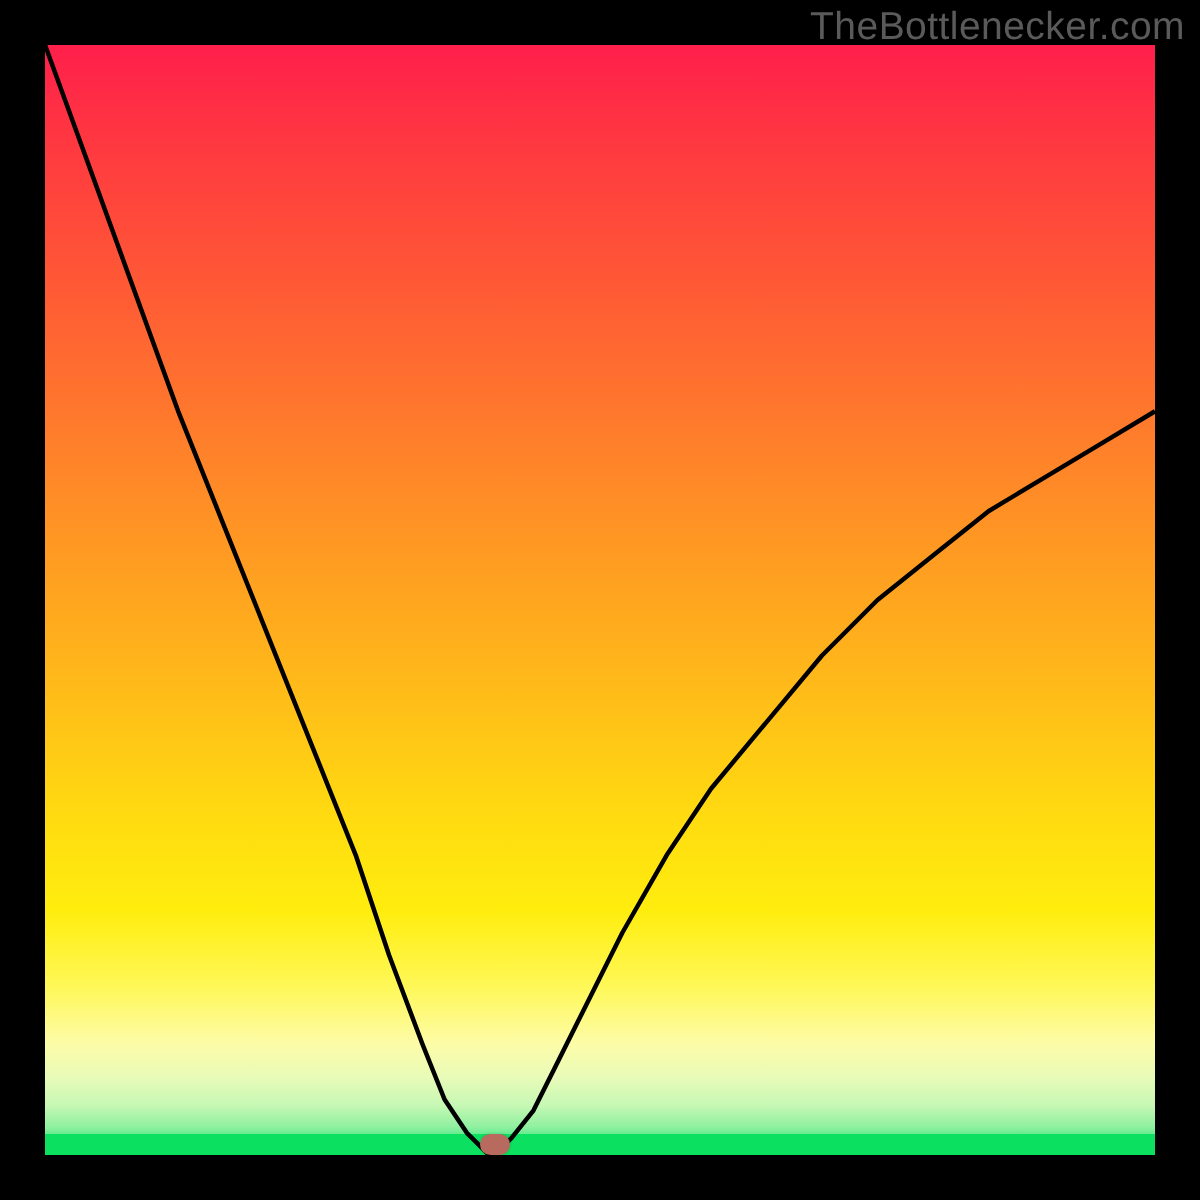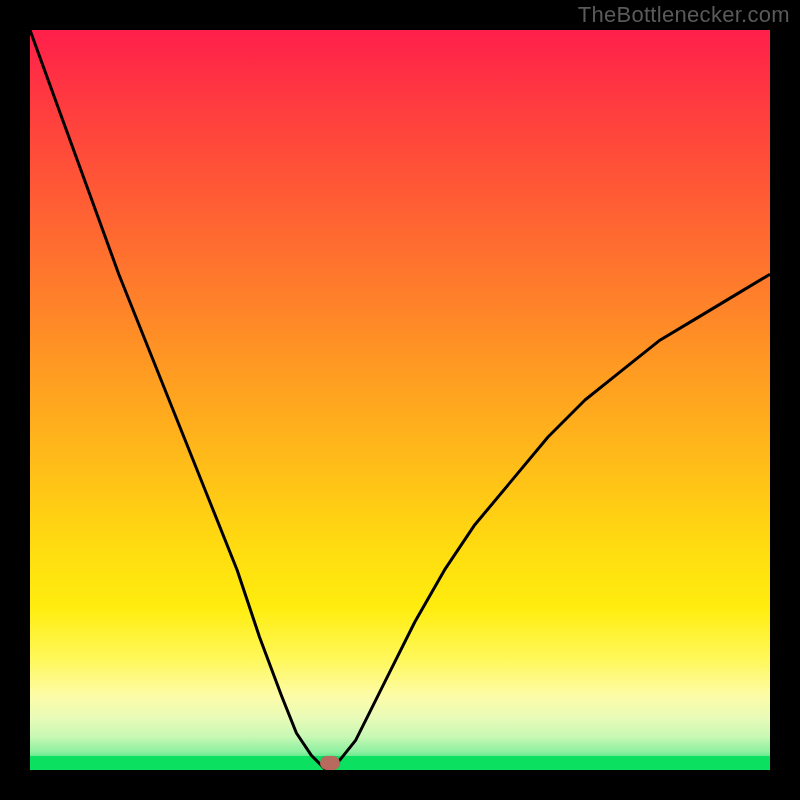--- a/index.html
+++ b/index.html
@@ -15,21 +15,21 @@
     position: relative;
     width: 800px;
     height: 800px;
     background: #000;
   }
   .watermark {
     position: absolute;
     top: 2px;
     right: 10px;
     color: #5a5a5a;
-    font-size: 22px;
+    font-size: 26px;
     font-weight: 500;
     letter-spacing: 0.3px;
     z-index: 10;
   }
   .plot-area {
     position: absolute;
     left: 30px;
     top: 30px;
     width: 740px;
     height: 740px;

